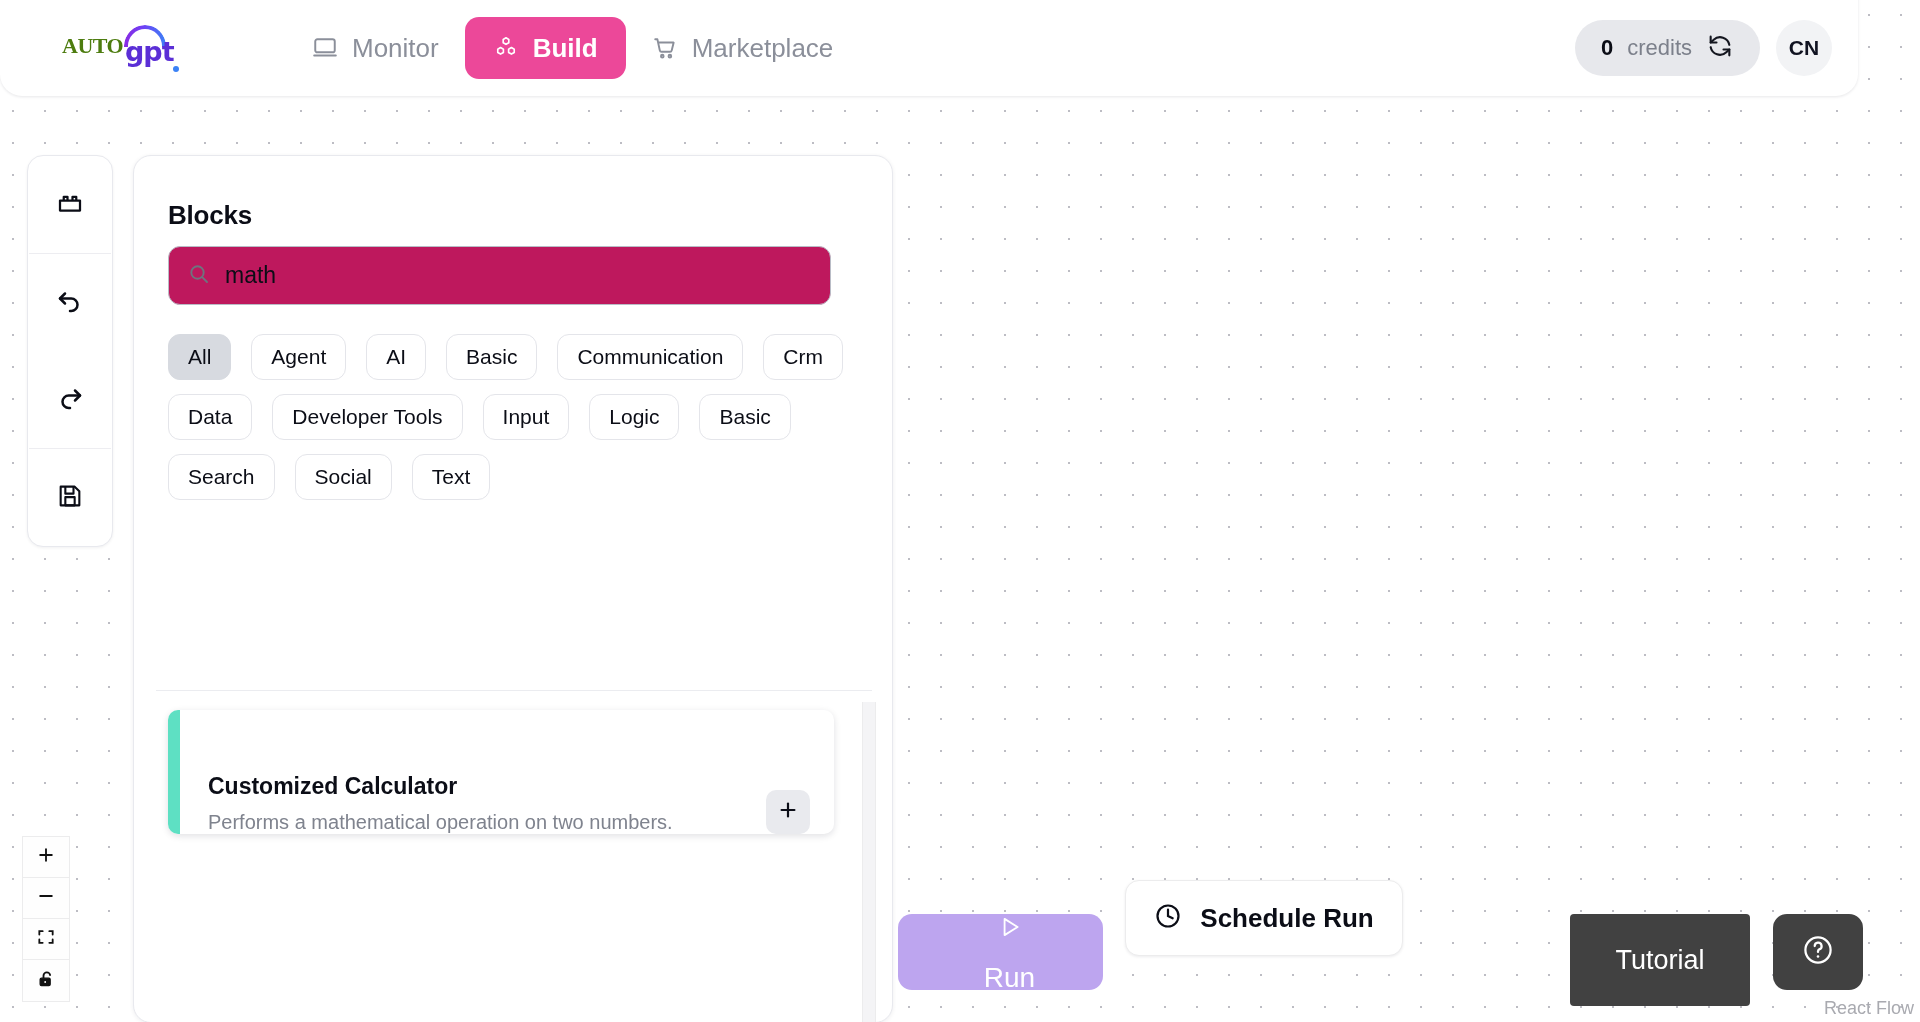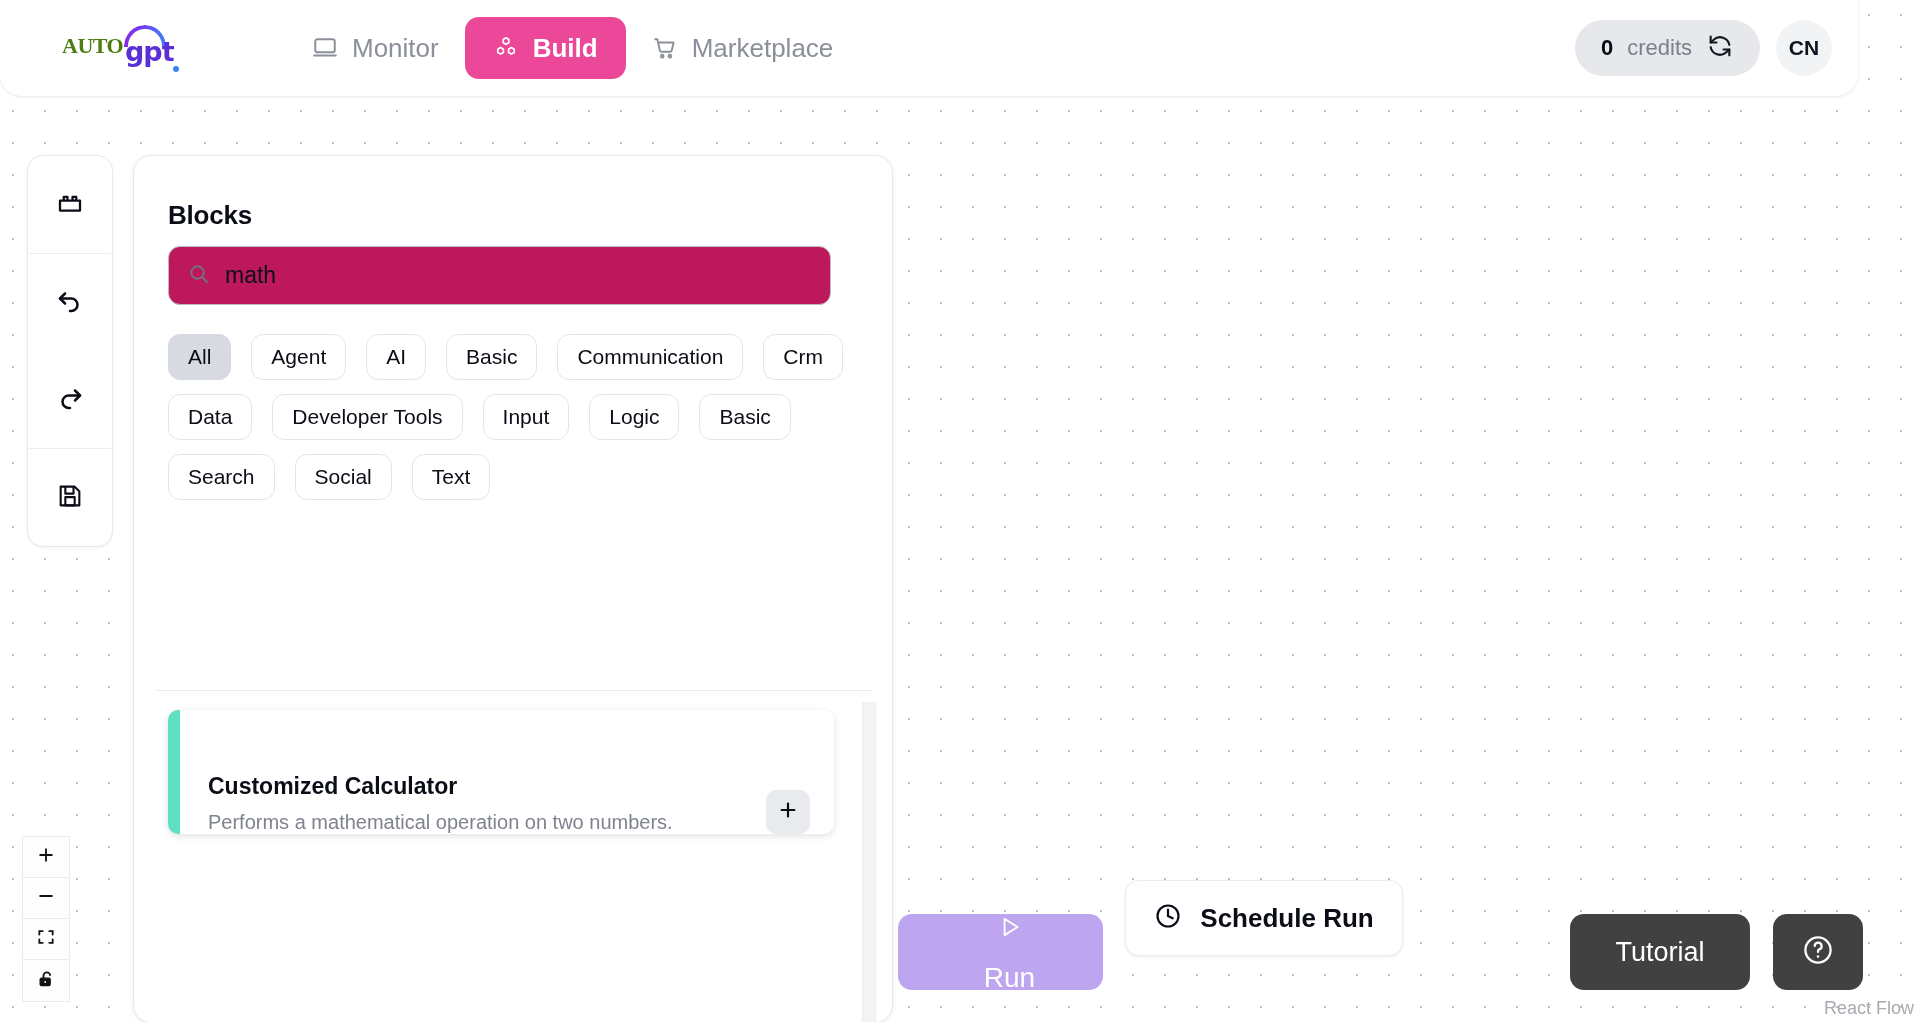--- a/index.html
+++ b/index.html
@@ -350,23 +350,23 @@
     gap: 18px;
     cursor: pointer;
     box-shadow: 0 1px 3px rgba(16,18,40,0.08);
     z-index: 20;
   }
   .schedule-label { font-size: 26px; color: #0b0d16; font-weight: 600; }
 
   .tutorial-btn {
     position: absolute;
     left: 1570px; top: 914px;
-    width: 180px; height: 76px;
+    width: 180px; height: 92px;
     background: #414141;
-    border-radius: 14px;
+    border-radius: 4px;
     display: flex; align-items: center; justify-content: center;
     cursor: pointer;
     z-index: 20;
   }
   .tutorial-label { font-size: 27px; color: #ffffff; font-weight: 400; }
 
   .help-btn {
     position: absolute;
     left: 1773px; top: 914px;
     width: 90px; height: 76px;

